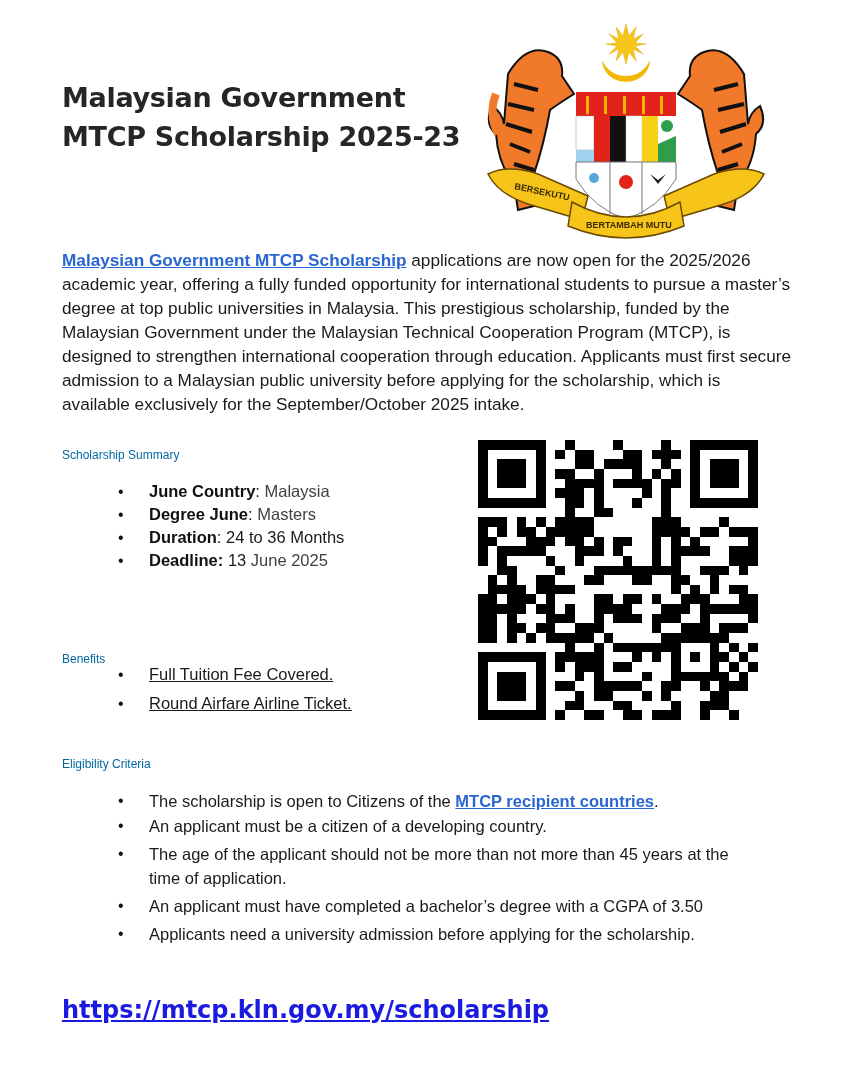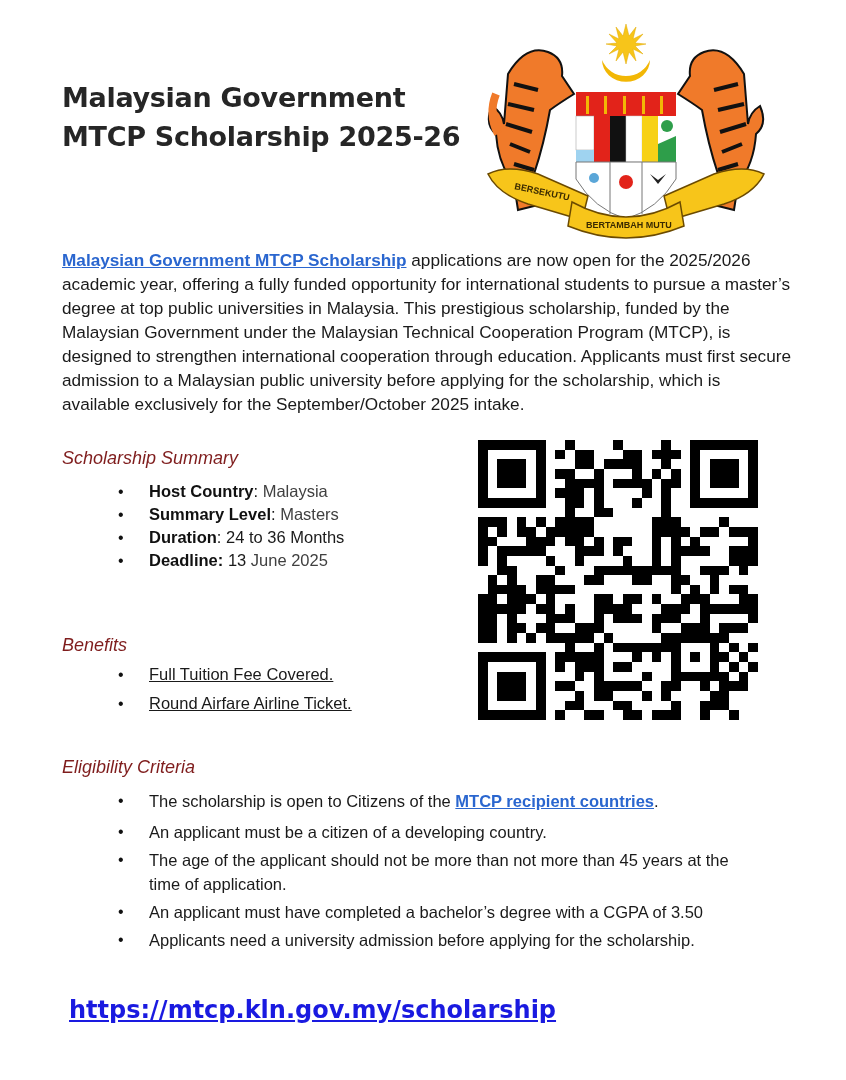--- a/index.html
+++ b/index.html
@@ -7,39 +7,39 @@
          font-family:"Liberation Sans", sans-serif; color:#1a1a1a; }
   .title { position:absolute; left:62px; top:78px; width:420px;
            font-family:"DejaVu Sans", sans-serif; font-weight:bold; font-size:27px;
            line-height:39px; color:#262626; letter-spacing:-0.3px; }
   .title div { white-space:nowrap; }
   .emblem { position:absolute; left:478px; top:14px; width:296px; height:226px; }
   .intro { position:absolute; left:62px; top:248px; width:730px; font-size:17.2px;
            line-height:24px; color:#1a1a1a; }
   a.link { color:#404040; }
   a.link-bold { color:#2a66cf; font-weight:bold; text-decoration:underline; }
-  .h2 { position:absolute; left:62px; font-size:18px; color:#7f1d1d;font-style:italic; }
+  .h2 { position:absolute; left:62px; font-size:12px; color:#0369a1; }
   ul.list { position:absolute; left:118px; margin:0; padding:0; list-style:none; font-size:16.5px; }
   ul.list li { position:relative; padding-left:31px; }
   ul.list li::before { content:"\2022"; position:absolute; left:0; top:0; font-size:16px; color:#111; }
   ul.summary li { line-height:23px; }
   ul.benefits li { line-height:29px; }
   ul.elig li { line-height:24px; margin-bottom:4px; }
-  ul.elig li.tight { margin-bottom:7px; }
+  ul.elig li.tight { margin-bottom:1px; }
   b { color:#111; }
   .qr { position:absolute; left:478px; top:440px; width:280px; height:280px; }
-  .url { position:absolute; left:69px; top:996px; font-family:"DejaVu Sans", sans-serif;
+  .url { position:absolute; left:62px; top:996px; font-family:"DejaVu Sans", sans-serif;
          font-weight:bold; font-size:24px; color:#1a1ae0; text-decoration:underline; }
 </style>
 </head>
 <body>
 
 <div class="title">
   <div>Malaysian Government</div>
-  <div>MTCP Scholarship 2025-26</div>
+  <div>MTCP Scholarship 2025-23</div>
 </div>
 
 <svg class="emblem" viewBox="0 0 296 226">
 
   <g transform="translate(148,30)">
     <polygon fill="#f7c51a" stroke="#e0a800" stroke-width="0.5" points="0,-20 3,-8 10,-17 7,-5 17,-10 9,-1 20,0 9,2 17,10 7,5 10,17 3,8 0,20 -3,8 -10,17 -7,5 -17,10 -9,2 -20,0 -9,-1 -17,-10 -7,-5 -10,-17 -3,-8"></polygon>
     <circle r="8" fill="#f7c51a"></circle>
   </g>
 
   <path d="M124,46 A26,26 0 0 0 172,46 A22,20 0 0 1 124,46 Z" fill="#f2b705"></path>
@@ -84,27 +84,27 @@
   <path d="M286,160 Q266,150 236,160 L186,182 L192,206 L246,190 Q276,180 286,160 Z" fill="#f7c51a" stroke="#6b4a00" stroke-width="1.5"></path>
   <path d="M94,188 Q148,218 202,188 L206,212 Q148,236 90,212 Z" fill="#f7c51a" stroke="#6b4a00" stroke-width="1.5"></path>
   <text x="36" y="180" font-size="9" font-weight="bold" fill="#3a2a00" font-family="Liberation Sans, sans-serif" transform="rotate(12 60 178)">BERSEKUTU</text>
   <text x="108" y="214" font-size="9" font-weight="bold" fill="#3a2a00" font-family="Liberation Sans, sans-serif">BERTAMBAH MUTU</text>
 </svg>
 
 <div class="intro"><a class="link-bold">Malaysian Government MTCP Scholarship</a><span> applications are now open for the 2025/2026 academic year, offering a fully funded opportunity for international students to pursue a master’s degree at top public universities in Malaysia. This prestigious scholarship, funded by the Malaysian Government under the Malaysian Technical Cooperation Program (MTCP), is designed to strengthen international cooperation through education. Applicants must first secure admission to a Malaysian public university before applying for the scholarship, which is available exclusively for the September/October 2025 intake.</span></div>
 
 <div class="h2" style="top:448px;">Scholarship Summary</div>
 <ul class="list summary" style="top:480px;">
-  <li><b>Host Country</b><span>: </span><a class="link">Malaysia</a></li>
-  <li><b>Summary Level</b><span>: </span><a class="link">Masters</a></li>
+  <li><b>June Country</b><span>: </span><a class="link">Malaysia</a></li>
+  <li><b>Degree June</b><span>: </span><a class="link">Masters</a></li>
   <li><b>Duration</b><span>: </span><span>24 to 36 Months</span></li>
   <li><b>Deadline:</b><span> </span><span>13 </span><a class="link">June 2025</a></li>
 </ul>
 
-<div class="h2" style="top:635px;">Benefits</div>
+<div class="h2" style="top:652px;">Benefits</div>
 <ul class="list benefits" style="top:660px;text-decoration:underline;">
   <li>Full Tuition Fee Covered.</li>
   <li>Round Airfare Airline Ticket.</li>
 </ul>
 
 <div class="h2" style="top:757px;">Eligibility Criteria</div>
 <ul class="list elig" style="top:789px; width:620px;">
   <li class="tight"><span>The scholarship is open to Citizens of the </span><a class="link-bold">MTCP recipient countries</a><span>.</span></li>
   <li>An applicant must be a citizen of a developing country.</li>
   <li>The age of the applicant should not be more than not more than 45 years at the time of application.</li>

